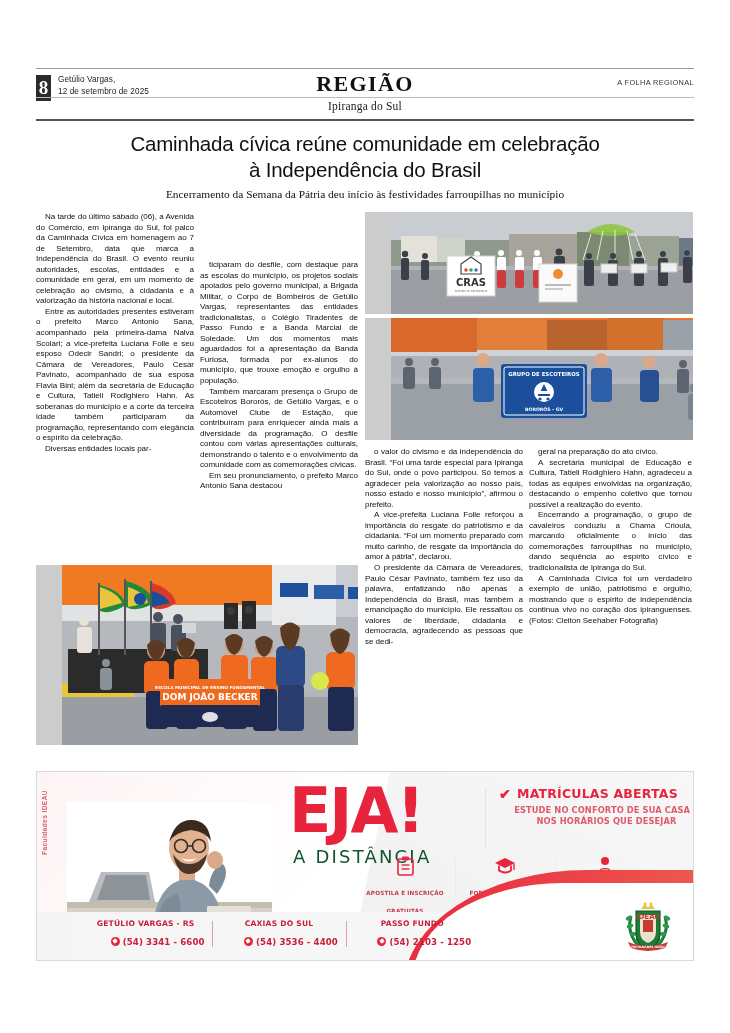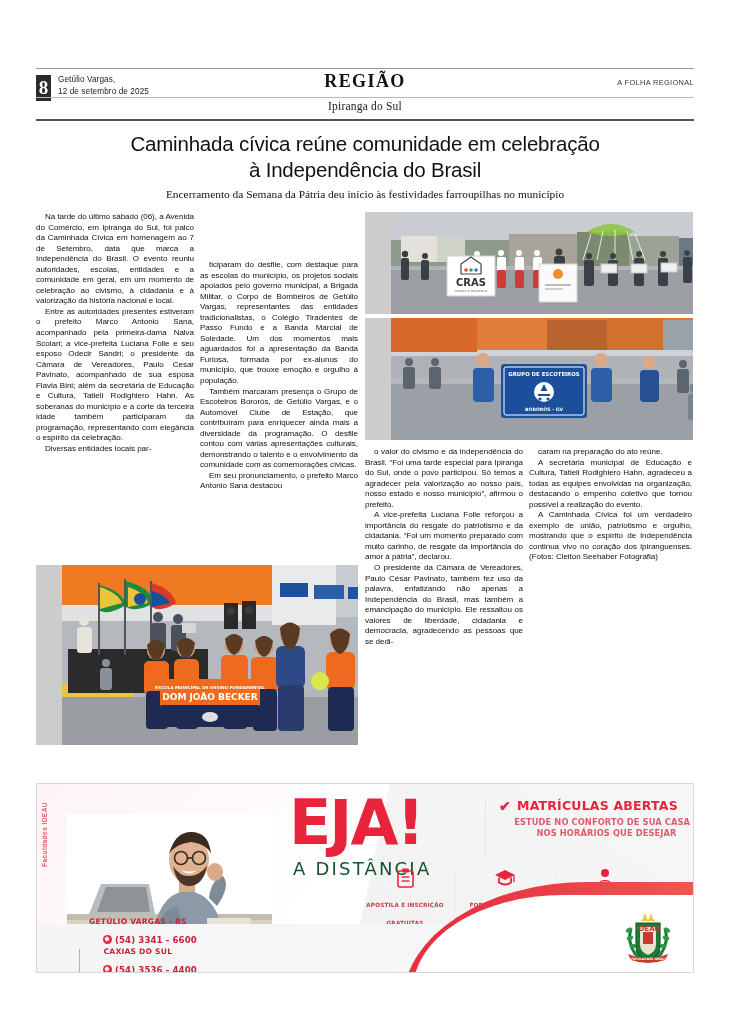--- a/index.html
+++ b/index.html
@@ -35,21 +35,21 @@
   }
   .mh-place {
     position: absolute; left: 22px; top: 6px;
     font-size: 8.2px; color: #222; line-height: 11.5px;
     letter-spacing: .1px;
   }
   .mh-regiao {
     position: absolute; left: 0; right: 0; top: 3px;
     text-align: center;
     font-family: "Liberation Serif", serif;
-    font-size: 18px; font-weight: bold; color: #111;
+    font-size: 22px; font-weight: bold; color: #111;
     letter-spacing: 1.4px;
   }
   .mh-paper {
     position: absolute; right: 0; top: 10px;
     font-size: 7.4px; color: #333; letter-spacing: .35px;
   }
   .mh-rule-mid {
     position: absolute; left: 0; top: 29px; width: 658px; height: 1px;
     background: #b9b9b9;
   }
@@ -101,21 +101,20 @@
   .ph-mid   { left: 365px; top: 318px; width: 328px; height: 122px; }
   .ph-left  { left: 36px;  top: 565px; width: 322px; height: 180px; }
 
   
   .ad {
     position: absolute; left: 36px; top: 771px;
     width: 658px; height: 190px;
     background: #ffffff;
     border: 1px solid #d9d9d9;
     overflow: hidden;
-    margin-top: 12px;
   }
   .ad-swoosh1 {
     position:absolute; left:-60px; top:-40px; width:420px; height:300px;
     background: linear-gradient(140deg,#fdf1f3 0%,#ffffff 70%);
     transform: rotate(-8deg);
   }
   .ad-swoosh2 {
     position:absolute; right:-120px; top:-110px; width:430px; height:330px;
     background: linear-gradient(200deg,#fafafa 0%,#f1f1f1 100%);
     transform: rotate(12deg);
@@ -194,22 +193,22 @@
     position:absolute; right:-40px; bottom:-30px; width:330px; height:120px;
     background: linear-gradient(120deg,#e8243c 0%,#f06a55 100%);
     border-top-left-radius: 200px 130px;
   }
   .ad-band-red2 {
     position:absolute; right:-20px; bottom:-18px; width:300px; height:95px;
     background: #ffffff;
     border-top-left-radius: 190px 120px;
   }
   .contacts {
-    position:absolute; left:42px; bottom:21px; width:400px; height:34px;
-    display:flex; align-items:flex-start;flex-direction:column;
+    position:absolute; left:42px; bottom:9px; width:400px; height:34px;
+    display:flex; align-items:center;
   }
   .contact {
     flex:1; text-align:center; position:relative;
   }
   .contact + .contact::before {
     content:""; position:absolute; left:0; top:2px;
     width:1px; height:26px; background:#e0a0a8;
   }
   .contact .city {
     font-size:7.6px; font-weight:bold; color:#c9203a;
@@ -497,22 +496,23 @@
     <p>Em seu pronunciamento, o prefeito Marco Antonio Sana destacou</p>
   </div>
 
   <div class="col col3">
     <p>o valor do civismo e da independência do Brasil. “Foi uma tarde especial para Ipiranga do Sul, onde o povo participou. Só temos a agradecer pela valorização ao nosso país, nosso estado e nosso município”, afirmou o prefeito.</p>
     <p>A vice-prefeita Luciana Folle reforçou a importância do resgate do patriotismo e da cidadania. “Foi um momento preparado com muito carinho, de resgate da importância do amor à pátria”, declarou.</p>
     <p>O presidente da Câmara de Vereadores, Paulo César Pavinato, também fez uso da palavra, enfatizando não apenas a Independência do Brasil, mas também a emancipação do município. Ele ressaltou os valores de liberdade, cidadania e democracia, agradecendo as pessoas que se dedi-</p>
   </div>
 
   <div class="col col4">
-    <p>caram na preparação do ato reúne.</p>
+    <p>geral na preparação do ato cívico.</p>
     <p>A secretária municipal de Educação e Cultura, Tatieli Rodighiero Hahn, agradeceu a todas as equipes envolvidas na organização, destacando o empenho coletivo que tornou possível a realização do evento.</p>
+    <p>Encerrando a programação, o grupo de cavaleiros conduziu a Chama Crioula, marcando oficialmente o início das comemorações farroupilhas no município, dando sequência ao espírito cívico e tradicionalista de Ipiranga do Sul.</p>
     <p>A Caminhada Cívica foi um verdadeiro exemplo de união, patriotismo e orgulho, mostrando que o espírito de independência continua vivo no coração dos ipiranguenses. (Fotos: Cleiton Seehaber Fotografia)</p>
   </div>
 
   <div class="ad">
     <div class="ad-swoosh1"></div>
     <div class="ad-swoosh2"></div>
 
     <div class="ad-vert">Faculdades IDEAU</div>
 
     <div class="ad-photo">

